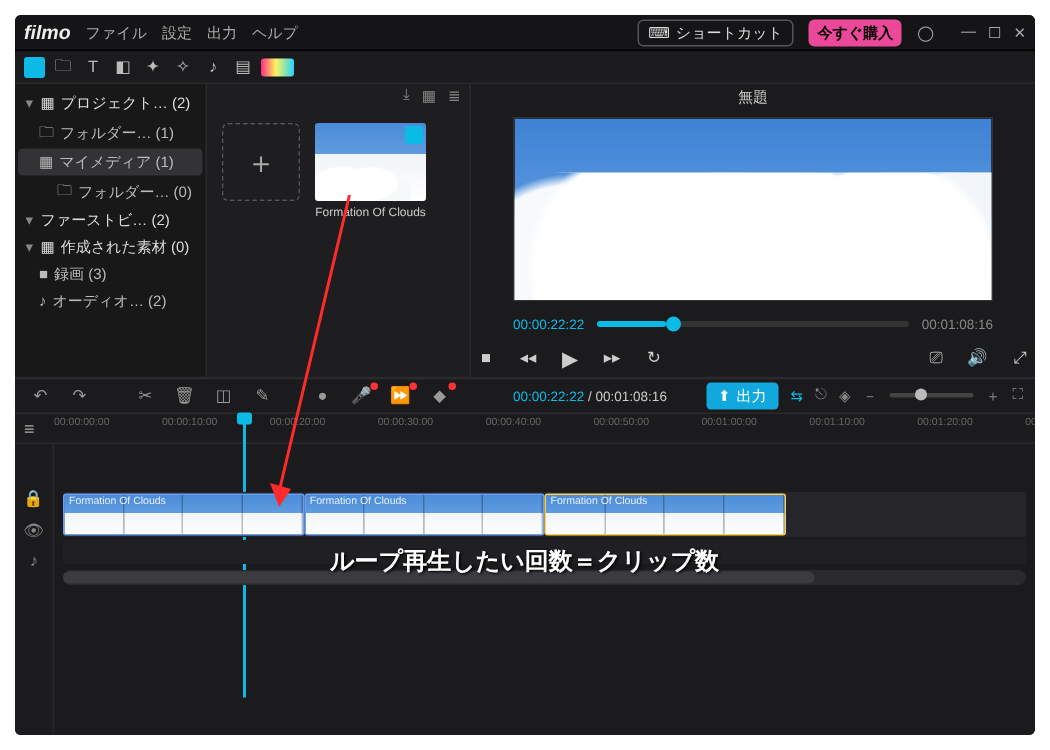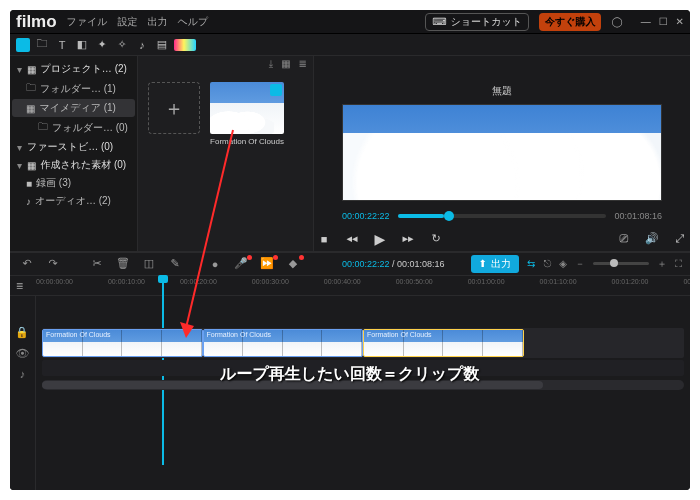--- a/index.html
+++ b/index.html
@@ -2,26 +2,26 @@
 <html><head>
 <meta charset="utf-8">
 <style>
   * { margin: 0; padding: 0; box-sizing: border-box; font-family: "Hiragino Kaku Gothic Pro", "Meiryo", sans-serif; }
   body { background: #fff; width: 700px; height: 500px; overflow: hidden; display: flex; flex-direction: column; }
   .frame { width: 700px; height: 500px; padding: 10px 10px 10px 10px; background: #fff; }
   .app { width: 680px; height: 480px; background: #1b1b1d; color: #ccc; font-size: 10px; display: flex; flex-direction: column; border-radius: 4px; overflow: hidden; position: relative; }
 
   
   .titlebar { height: 24px; background: #151517; display: flex; align-items: center; padding: 0 6px; gap: 10px; border-bottom: 1px solid #000; }
-  .titlebar .logo { font-weight: bold; font-size: 17px; color: #eee; }
+  .titlebar .logo { font-weight: bold; font-size: 13px; color: #eee; font-style: italic; }
   .titlebar .menu { display: flex; gap: 10px; }
   .titlebar .menu span { color: #aaa; cursor: pointer; font-size: 10px; }
   .titlebar .spacer { flex: 1; }
   .titlebar .pill { display: inline-flex; gap: 4px; align-items: center; border: 1px solid #555; border-radius: 4px; padding: 1px 6px; color: #ddd; }
-  .titlebar .buy { background: #c2410c; color: #000; font-weight: bold; border-radius: 4px; padding: 2px 6px; }
+  .titlebar .buy { background: #ec4899; color: #000; font-weight: bold; border-radius: 4px; padding: 2px 6px; }
   .titlebar .winbtns { display: flex; gap: 8px; margin-left: 8px; }
   .titlebar .winbtns span { color: #aaa; cursor: pointer; }
 
   
   .toolrow { height: 22px; background: #1b1b1d; border-bottom: 1px solid #2a2a2c; display: flex; align-items: center; padding: 0 6px; gap: 4px; }
   .toolrow .sel { background: #0bbbe6; width: 14px; height: 14px; border-radius: 2px; }
   .toolrow .ico { width: 16px; height: 16px; display: inline-flex; align-items: center; justify-content: center; color: #bbb; font-size: 11px; cursor: pointer; }
   .toolrow .grad { width: 22px; height: 12px; background: linear-gradient(90deg,#ff2a88 0%,#fff45c 45%,#24d3ff 100%); border-radius: 2px; }
 
   
@@ -41,21 +41,21 @@
   .thumb { width:74px; height:52px; border-radius:2px; position:relative; overflow:hidden;
            background: linear-gradient(180deg,#4b8bd8 0%,#5f9be0 40%,#f0f4f8 40%,#ffffff 100%); }
   .thumb::before { content:""; position:absolute; left:-6px; bottom:-6px; width:95%; height:75%;
            background: radial-gradient(ellipse 50% 55% at 35% 60%,#fff 0 60%,transparent 62%),
                        radial-gradient(ellipse 42% 46% at 62% 55%,#fff 0 60%,transparent 62%),
                        radial-gradient(ellipse 34% 38% at 82% 68%,#f6f8fa 0 60%,transparent 62%);
            filter: blur(0.4px); }
   .thumb .corner { position:absolute; top:2px; right:2px; width:12px;height:12px;background:#0bbbe6;border-radius:2px; }
   .thumbname { font-size:8px; color:#ccc; margin-top:3px; overflow:hidden; text-overflow:ellipsis; white-space:nowrap; }
 
-  .preview { flex:1; background:#1b1b1d; display:flex; flex-direction:column;margin-top:26px; }
+  .preview { flex:1; background:#1b1b1d; display:flex; flex-direction:column; }
   .preview .titlestrip { height:18px; text-align:center; color:#ccc; font-size:10px; padding-top:2px; }
   .preview .video { flex:1; margin:4px 28px 4px 28px; background:#000; border:1px solid #333; position:relative; overflow:hidden; }
   .sky { position:absolute; inset:0; background: linear-gradient(180deg,#3e82d4 0%,#5b98df 55%,#d6e7f5 55%,#ffffff 100%); }
   .cloud { position:absolute; left:-10%; bottom:-25%; width:140%; height:95%;
            background:
              radial-gradient(circle at 28% 55%,#fff 0 24%,transparent 26%),
              radial-gradient(circle at 46% 46%,#fff 0 26%,transparent 28%),
              radial-gradient(circle at 63% 56%,#fff 0 24%,transparent 26%),
              radial-gradient(circle at 78% 64%,#f2f6fa 0 22%,transparent 24%),
              radial-gradient(circle at 88% 78%,#e8eef4 0 20%,transparent 22%),
@@ -166,21 +166,21 @@
       <div class="tree-item sel tree-sub">
             <span>▦</span>
             <span>マイメディア (1)</span>
           </div>
       <div class="tree-item tree-sub" style="padding-left:26px">
             <span>🗀</span>
             <span>フォルダー… (0)</span>
           </div>
       <div class="tree-item bold">
             <span class="caret">▾</span>
-            <span>ファーストビ… (0)</span>
+            <span>ファーストビ… (2)</span>
           </div>
       <div class="tree-item bold">
             <span class="caret">▾</span>
             <span>▦</span>
             <span>作成された素材 (0)</span>
           </div>
       <div class="tree-item tree-sub">
             <span>■</span>
             <span>録画 (3)</span>
           </div>

